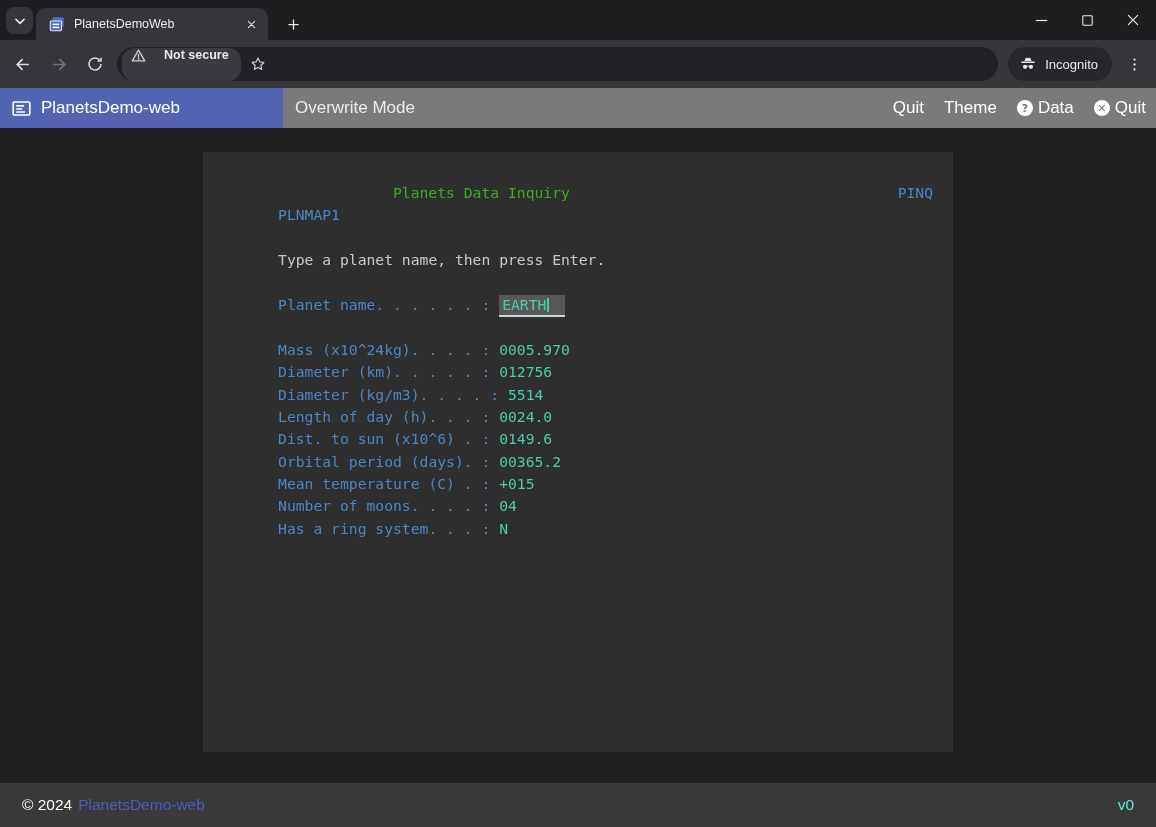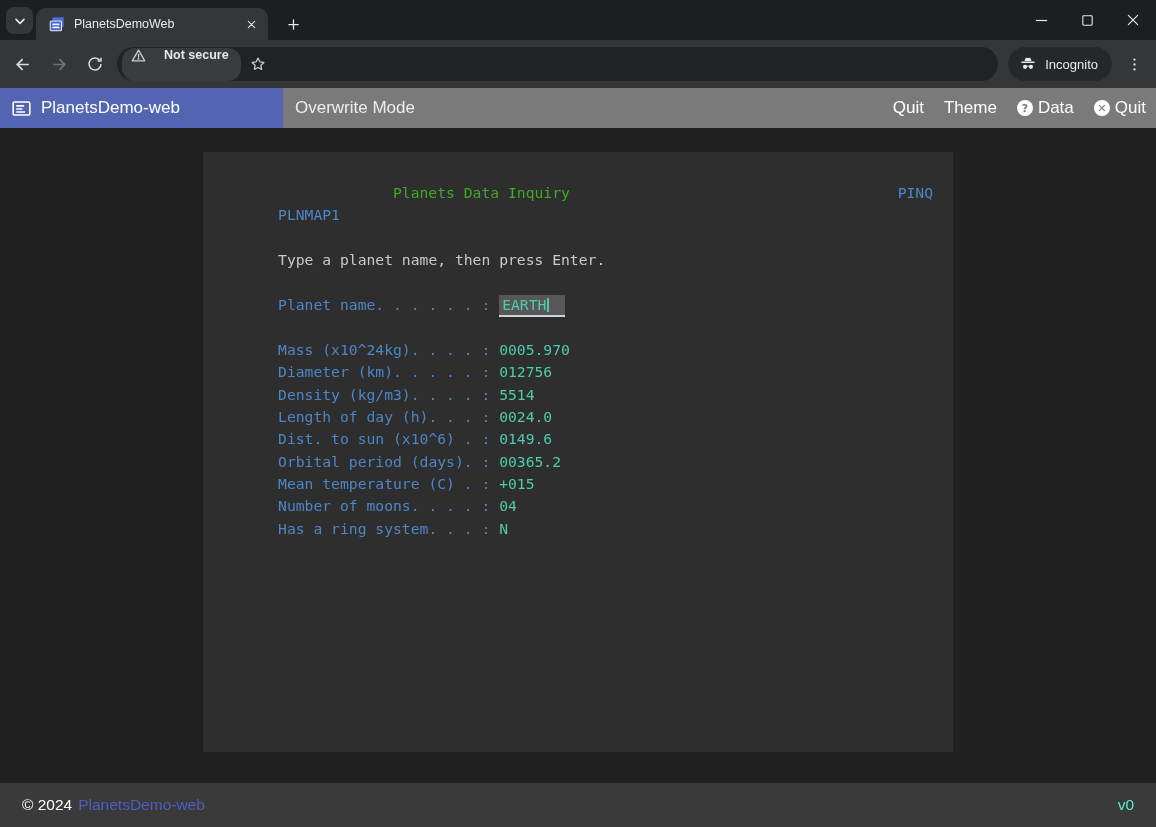--- a/index.html
+++ b/index.html
@@ -228,21 +228,21 @@
       <span class="t-blue">Planet name. . . . . . :</span><span class="tinput"><span>EARTH</span><span class="tcursor"></span></span>
     </div>
     <div class="trow"></div>
     <div class="trow">
       <span class="t-blue">Mass (x10^24kg). . . . :</span><span class="t-teal tvalue">0005.970</span>
     </div>
     <div class="trow">
       <span class="t-blue">Diameter (km). . . . . :</span><span class="t-teal tvalue">012756</span>
     </div>
     <div class="trow">
-      <span class="t-blue">Density (kg/m3). . . . :</span><span class="t-teal tvalue">5514</span>
+      <span class="t-blue">Diameter (kg/m3). . . . :</span><span class="t-teal tvalue">5514</span>
     </div>
     <div class="trow">
       <span class="t-blue">Length of day (h). . . :</span><span class="t-teal tvalue">0024.0</span>
     </div>
     <div class="trow">
       <span class="t-blue">Dist. to sun (x10^6) . :</span><span class="t-teal tvalue">0149.6</span>
     </div>
     <div class="trow">
       <span class="t-blue">Orbital period (days). :</span><span class="t-teal tvalue">00365.2</span>
     </div>

